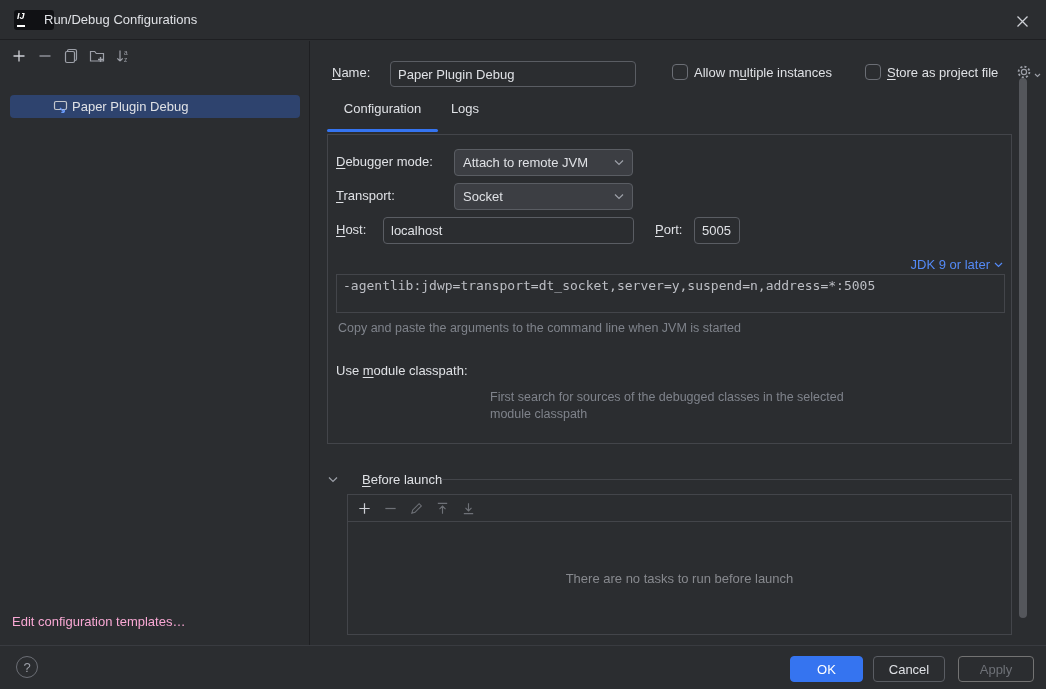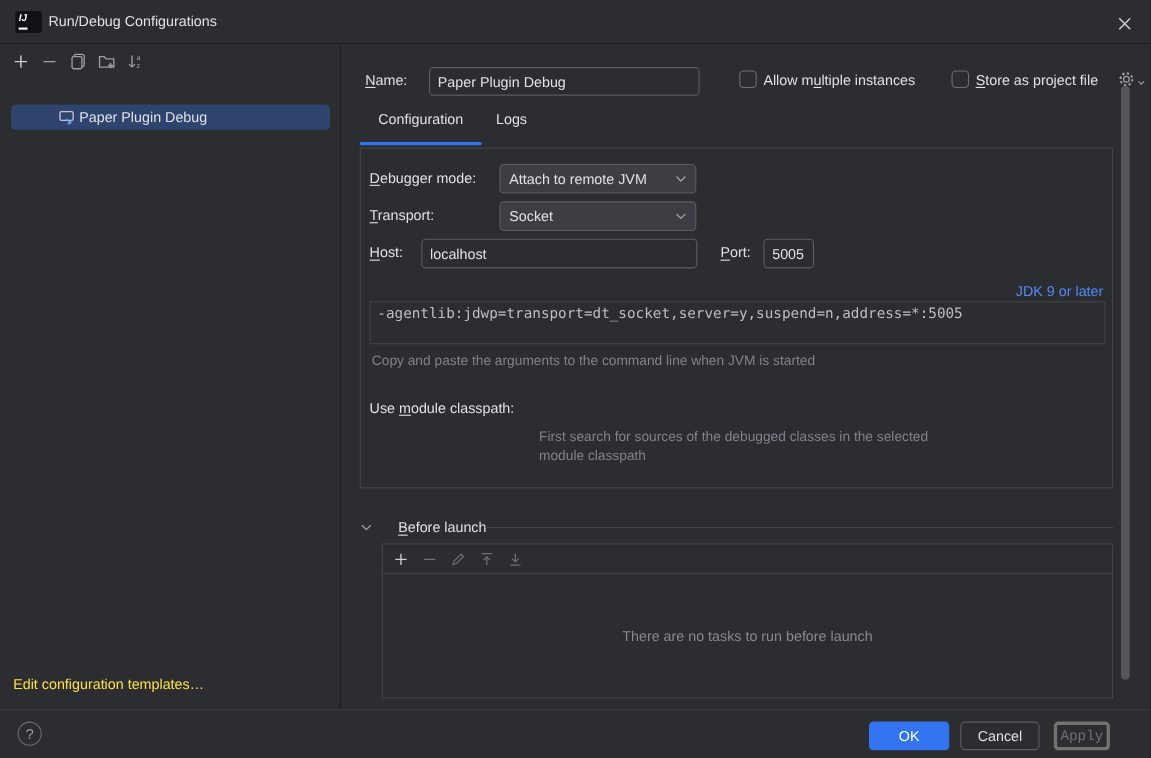--- a/index.html
+++ b/index.html
@@ -2,75 +2,75 @@
 <html><head>
 <meta charset="utf-8">
 <style>
   * { margin:0; padding:0; box-sizing:border-box; }
   html,body { background:#1E1F22; }
   body { font-family:"Liberation Sans", sans-serif; font-size:13px; color:#DFE1E5; }
   .dialog { position:relative; width:1046px; height:689px; background:#2B2D30; overflow:hidden; }
 
   
   .titlebar { position:absolute; top:0; left:0; width:1046px; height:40px; border-bottom:1px solid #1E1F22; }
-  .logo { position:absolute; left:14px; top:10px; width:24px; height:20px; background:#101114; border-radius:3px;font-style:italic; }
+  .logo { position:absolute; left:14px; top:10px; width:40px; height:20px; background:#101114; border-radius:3px;font-style:italic; }
   .logo .ij { position:absolute; left:3px; top:1px; font-size:9px; font-weight:bold; color:#FFFFFF; letter-spacing:0px; }
   .logo .bar { position:absolute; left:3px; bottom:3px; width:8px; height:2px; background:#FFFFFF; }
   .win-title { position:absolute; left:44px; top:12px; font-size:13px; color:#DFE1E5; }
   .close-btn { position:absolute; left:1012px; top:11px; width:20px; height:20px; color:#CED0D6; display:flex; align-items:center; justify-content:center; cursor:pointer; }
 
   
   .sidebar { position:absolute; top:41px; left:0; width:310px; height:604px; border-right:1px solid #1E1F22; }
   .side-toolbar { position:absolute; top:4px; left:0; height:24px; }
   .tb-icon { position:absolute; top:2px; width:18px; height:18px; color:#9DA0A8; display:flex; align-items:center; justify-content:center; cursor:pointer; }
   .tb-icon.bright { color:#CED0D6; }
   .tree-row { position:absolute; height:23px; display:flex; align-items:center; cursor:pointer; }
   .row-group { top:31px; left:0; width:310px; }
   .row-child-sel { top:54px; left:10px; width:290px; background:#2E436E; border-radius:4px; }
   .chev { color:#9DA0A8; display:inline-flex; }
   .tree-label { color:#DFE1E5; }
-  .edit-link { position:absolute; left:12px; top:573px; color:#fde047; cursor:pointer; }
+  .edit-link { position:absolute; left:12px; top:573px; color:#f9a8d4; cursor:pointer; }
 
   
   .main { position:absolute; top:41px; left:311px; width:735px; height:604px; }
   .field-label { position:absolute; color:#DFE1E5; white-space:nowrap; }
   u { text-underline-offset:2px; }
   input.txt { background:#2B2D30; border:1px solid #5A5D63; border-radius:4px; color:#DFE1E5; font-family:"Liberation Sans", sans-serif; font-size:13px; padding:0 7px; outline:none; }
   .checkbox { position:absolute; width:16px; height:16px; border:1px solid #6B6E75; border-radius:4px; background:transparent; cursor:pointer; }
   .cb-label { position:absolute; color:#DFE1E5; white-space:nowrap; }
   .gear-wrap { position:absolute; display:flex; align-items:center; color:#9DA0A8; cursor:pointer; }
 
   .tab { position:absolute; top:60px; height:33px; display:flex; align-items:flex-start; justify-content:center; color:#DFE1E5; cursor:pointer; }
   .tab-underline { position:absolute; top:88px; height:3px; border-radius:2px; background:#3574F0; }
 
   .cfg-panel { position:absolute; left:16px; top:93px; width:685px; height:310px; border:1px solid #43454A; }
   .dropdown { position:absolute; height:27px; background:#3C3E43; border:1px solid #5A5D63; border-radius:4px; display:flex; align-items:center; padding:0 8px; cursor:pointer; color:#DFE1E5; }
   .dropdown .dd-chev { margin-left:auto; color:#9DA0A8; display:inline-flex; }
   .dropdown.flat { background:#2F3135; }
   .cmd-box { position:absolute; left:8px; top:139px; width:669px; height:39px; border:1px solid #43454A; background:#2B2D30; color:#BCBEC4; font-family:"DejaVu Sans Mono", monospace; font-size:13px; padding:3px 6px; white-space:pre; overflow:hidden; }
   .hint { position:absolute; color:#7F838B; font-size:12.5px; }
-  .link-blue { position:absolute; color:#548AF7; display:flex; align-items:center; gap:4px; cursor:pointer; white-space:nowrap;flex-direction:column; }
+  .link-blue { position:absolute; color:#548AF7; display:flex; align-items:center; gap:4px; cursor:pointer; white-space:nowrap; }
 
   .bl-header { position:absolute; top:431px; left:17px; display:flex; align-items:center; color:#DFE1E5; cursor:pointer; }
   .bl-divider { position:absolute; top:438px; left:130px; width:571px; height:1px; background:#43454A; }
   .bl-panel { position:absolute; left:36px; top:453px; width:665px; height:141px; border:1px solid #43454A; }
   .bl-toolbar { position:absolute; top:0; left:0; width:663px; height:27px; border-bottom:1px solid #43454A; }
   .bl-icon { position:absolute; top:4px; width:18px; height:18px; display:flex; align-items:center; justify-content:center; color:#6E7177; cursor:pointer; }
   .bl-icon.bright { color:#CED0D6; }
   .bl-empty { position:absolute; top:27px; left:0; width:663px; height:112px; display:flex; align-items:center; justify-content:center; color:#87898E; }
 
   .scroll-thumb { position:absolute; left:708px; top:37px; width:8px; height:540px; background:#54565B; border-radius:4px; cursor:pointer; }
 
   
   .footer { position:absolute; left:0; bottom:0; width:1046px; height:44px; border-top:1px solid #393B40; }
   .help-btn { position:absolute; left:16px; top:10px; width:22px; height:22px; border:1px solid #6B6E75; border-radius:50%; color:#9DA0A8; display:flex; align-items:center; justify-content:center; font-size:13px; cursor:pointer; }
   .btn { position:absolute; top:10px; height:26px; border-radius:4px; display:flex; align-items:center; justify-content:center; font-size:13px; cursor:pointer; }
   .btn-ok { left:790px; width:73px; background:#3574F0; color:#FFFFFF; border:1px solid #3574F0; }
   .btn-cancel { left:873px; width:72px; background:transparent; color:#DFE1E5; border:1px solid #5A5D63; }
-  .btn-apply { left:958px; width:51px; background:transparent; color:#6E7177; border:3px solid #737373; cursor:default;font-family:Liberation Mono, monospace; }
+  .btn-apply { left:958px; width:76px; background:transparent; color:#6E7177; border:1px solid #737373; cursor:default; }
   svg { display:block; }
 </style>
 </head>
 <body>
 
 <div class="dialog">
 
   <div class="titlebar">
     <div class="logo">
       <span class="ij">IJ</span>

